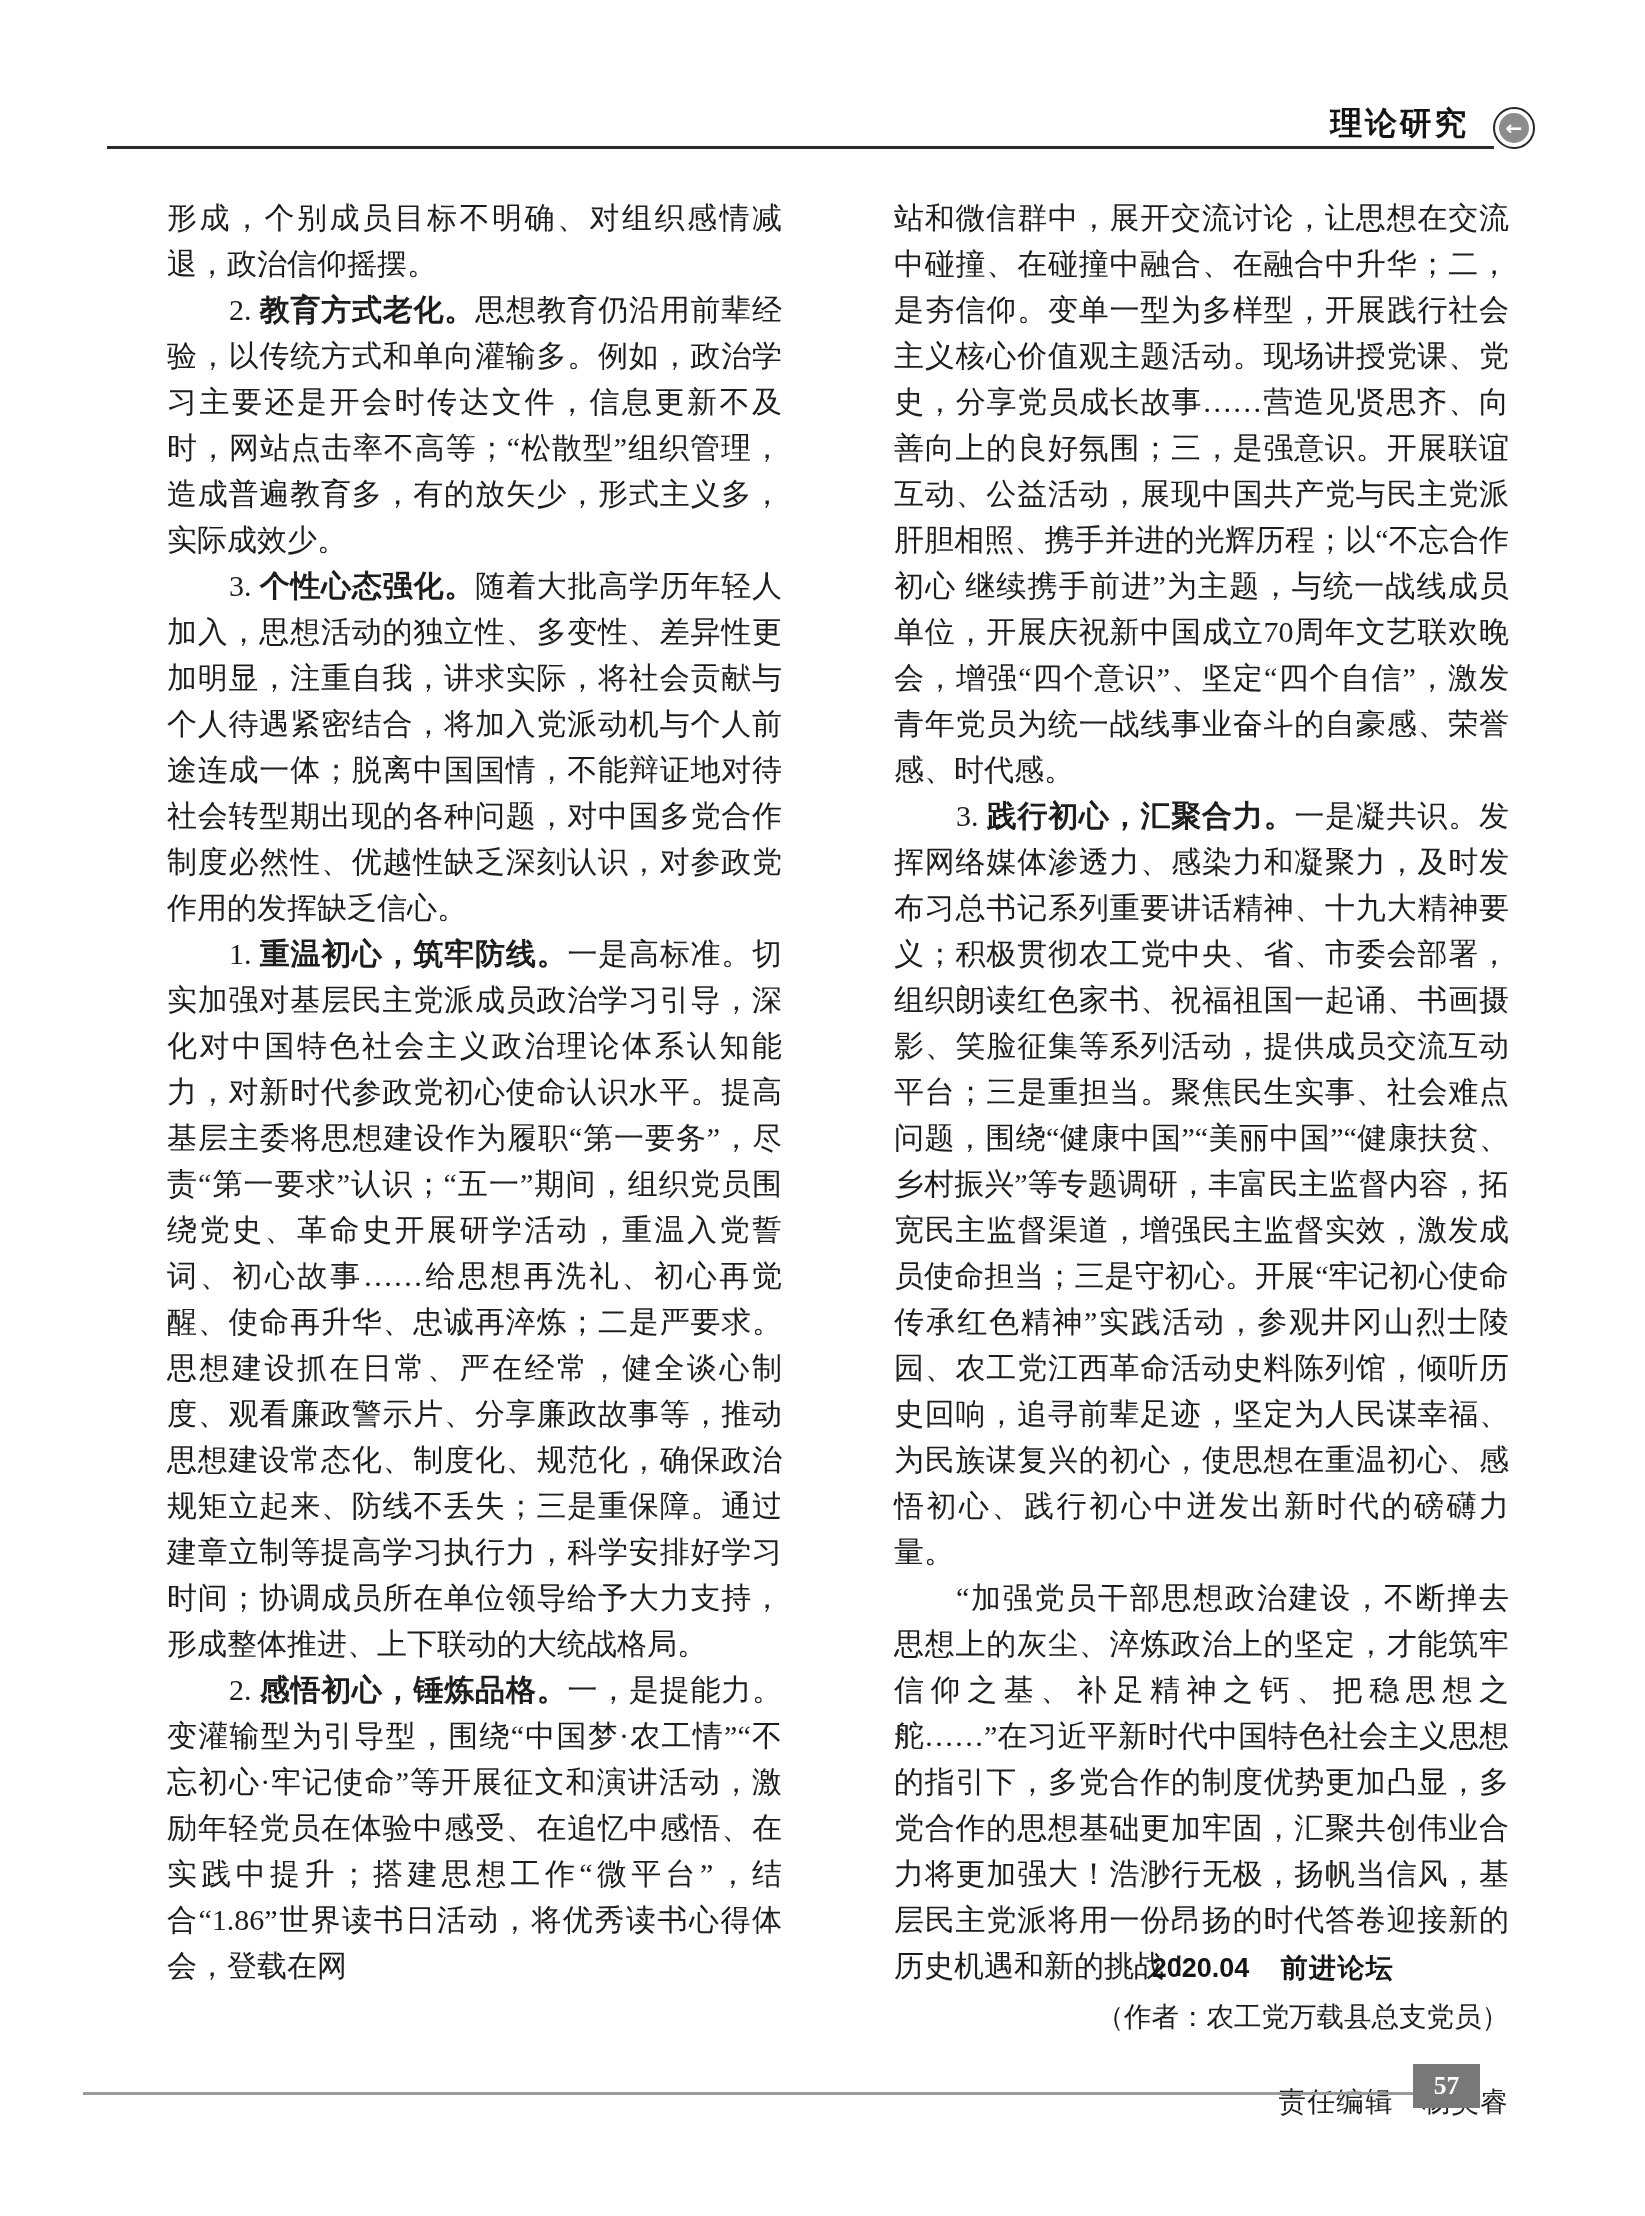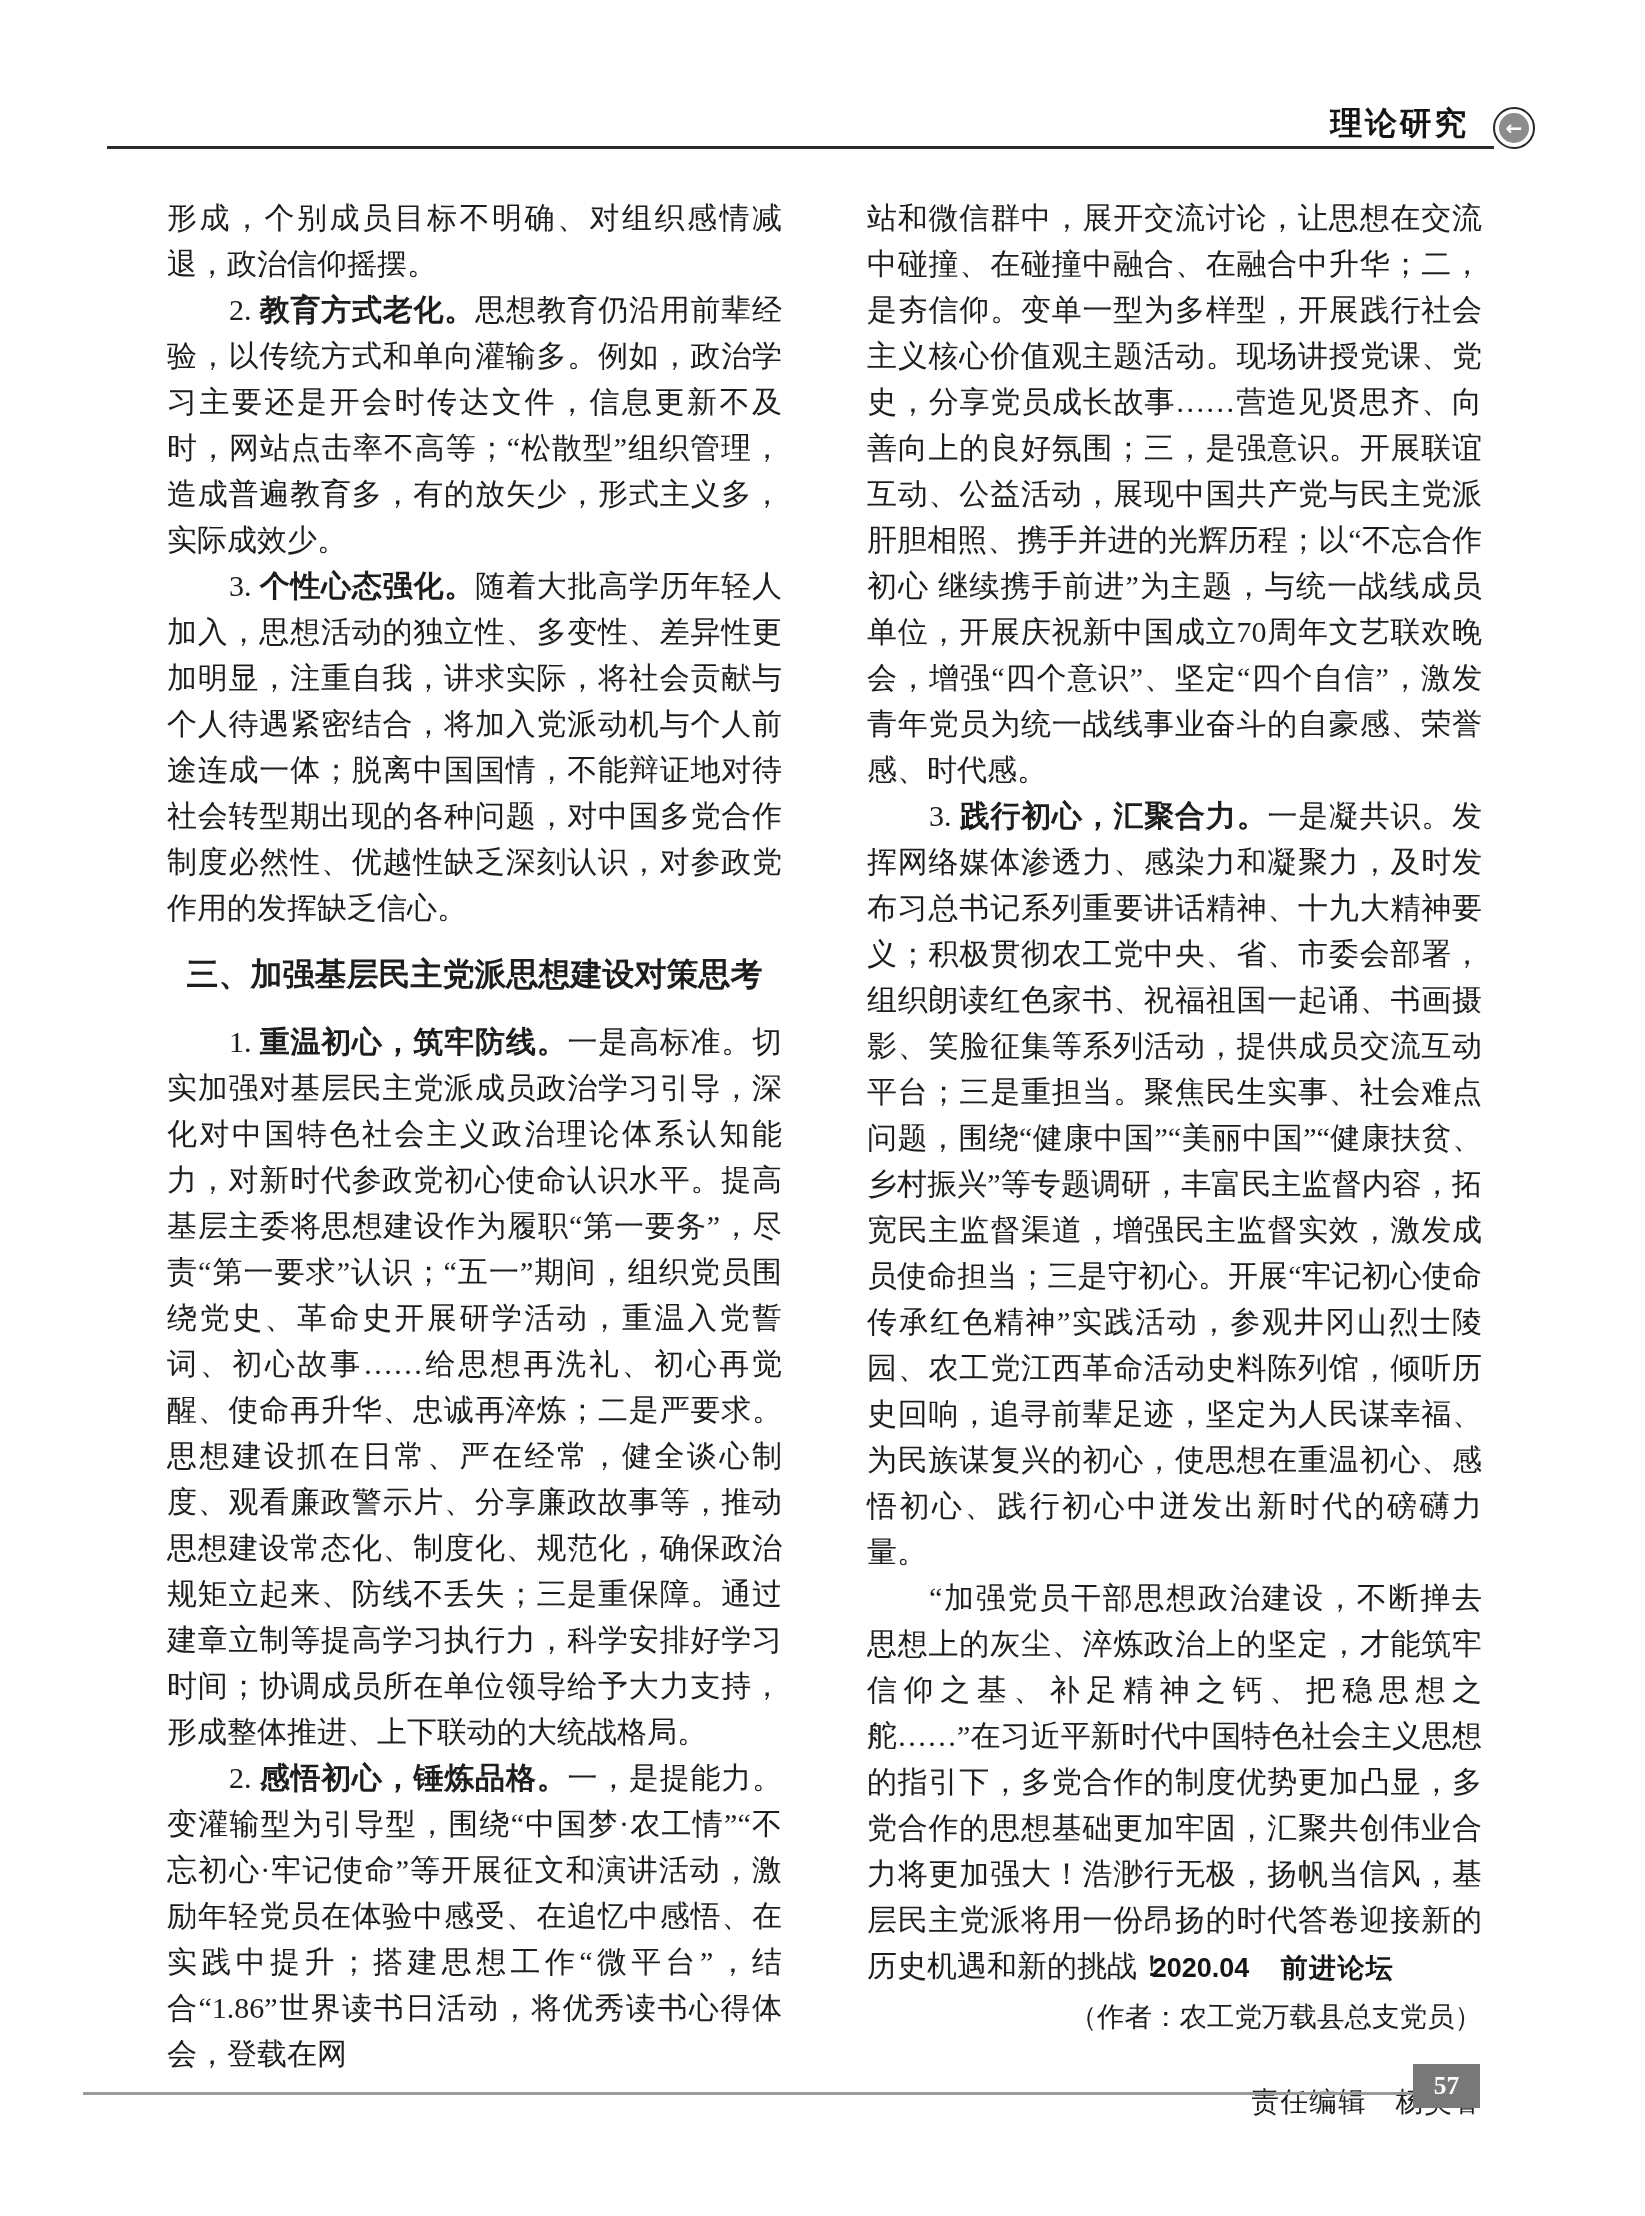--- a/index.html
+++ b/index.html
@@ -21,21 +21,21 @@
     display:flex;align-items:center;justify-content:center;
   }
   .back-icon .inner{
     width:30px;height:30px;border-radius:50%;background:#8c8c8c;color:#ffffff;
     display:flex;align-items:center;justify-content:center;
     font-family:"DejaVu Sans",sans-serif;font-weight:700;font-size:20px;line-height:1;
   }
   
   .columns{
     position:absolute;left:167px;top:195px;width:1306px;
-    display:flex;gap:85px;
+    display:flex;gap:112px;
   }
   .col{width:615px;flex:0 0 615px;font-size:30px;line-height:46px;text-align:justify;}
   .para{margin:0;text-align:justify;}
   .para.indent{text-indent:62px;}
   .bold-run{font-family:"Liberation Sans","DejaVu Sans",sans-serif;font-weight:700;}
   .section-heading{
     margin:20px 0 21.5px;font-family:"Liberation Sans","DejaVu Sans",sans-serif;
     font-weight:700;font-size:32px;line-height:46px;text-align:center;text-indent:0;
   }
   .author-line{
@@ -69,21 +69,20 @@
   <div class="section-label">理论研究</div>
   <div class="back-icon">
     <span class="inner">←</span>
   </div>
 
   <div class="columns">
     <div class="col">
         <p class="para"><span>形成，个别成员目标不明确、对组织感情减退，政治信仰摇摆。</span></p>
         <p class="para indent"><span>2. </span><span class="bold-run">教育方式老化。</span><span>思想教育仍沿用前辈经验，以传统方式和单向灌输多。例如，政治学习主要还是开会时传达文件，信息更新不及时，网站点击率不高等；“松散型”组织管理，造成普遍教育多，有的放矢少，形式主义多，实际成效少。</span></p>
         <p class="para indent"><span>3. </span><span class="bold-run">个性心态强化。</span><span>随着大批高学历年轻人加入，思想活动的独立性、多变性、差异性更加明显，注重自我，讲求实际，将社会贡献与个人待遇紧密结合，将加入党派动机与个人前途连成一体；脱离中国国情，不能辩证地对待社会转型期出现的各种问题，对中国多党合作制度必然性、优越性缺乏深刻认识，对参政党作用的发挥缺乏信心。</span></p>
-        <h2 class="section-heading"><span>三、加强基层民主党派思想建设对策思考</span></h2>
         <p class="para indent"><span>1. </span><span class="bold-run">重温初心，筑牢防线。</span><span>一是高标准。切实加强对基层民主党派成员政治学习引导，深化对中国特色社会主义政治理论体系认知能力，对新时代参政党初心使命认识水平。提高基层主委将思想建设作为履职“第一要务”，尽责“第一要求”认识；“五一”期间，组织党员围绕党史、革命史开展研学活动，重温入党誓词、初心故事……给思想再洗礼、初心再觉醒、使命再升华、忠诚再淬炼；二是严要求。思想建设抓在日常、严在经常，健全谈心制度、观看廉政警示片、分享廉政故事等，推动思想建设常态化、制度化、规范化，确保政治规矩立起来、防线不丢失；三是重保障。通过建章立制等提高学习执行力，科学安排好学习时间；协调成员所在单位领导给予大力支持，形成整体推进、上下联动的大统战格局。</span></p>
         <p class="para indent"><span>2. </span><span class="bold-run">感悟初心，锤炼品格。</span><span>一，是提能力。变灌输型为引导型，围绕“中国梦·农工情”“不忘初心·牢记使命”等开展征文和演讲活动，激励年轻党员在体验中感受、在追忆中感悟、在实践中提升；搭建思想工作“微平台”，结合“1.86”世界读书日活动，将优秀读书心得体会，登载在网</span></p>
       </div>
     <div class="col">
         <p class="para"><span>站和微信群中，展开交流讨论，让思想在交流中碰撞、在碰撞中融合、在融合中升华；二，是夯信仰。变单一型为多样型，开展践行社会主义核心价值观主题活动。现场讲授党课、党史，分享党员成长故事……营造见贤思齐、向善向上的良好氛围；三，是强意识。开展联谊互动、公益活动，展现中国共产党与民主党派肝胆相照、携手并进的光辉历程；以“不忘合作初心 继续携手前进”为主题，与统一战线成员单位，开展庆祝新中国成立70周年文艺联欢晚会，增强“四个意识”、坚定“四个自信”，激发青年党员为统一战线事业奋斗的自豪感、荣誉感、时代感。</span></p>
         <p class="para indent"><span>3. </span><span class="bold-run">践行初心，汇聚合力。</span><span>一是凝共识。发挥网络媒体渗透力、感染力和凝聚力，及时发布习总书记系列重要讲话精神、十九大精神要义；积极贯彻农工党中央、省、市委会部署，组织朗读红色家书、祝福祖国一起诵、书画摄影、笑脸征集等系列活动，提供成员交流互动平台；三是重担当。聚焦民生实事、社会难点问题，围绕“健康中国”“美丽中国”“健康扶贫、乡村振兴”等专题调研，丰富民主监督内容，拓宽民主监督渠道，增强民主监督实效，激发成员使命担当；三是守初心。开展“牢记初心使命 传承红色精神”实践活动，参观井冈山烈士陵园、农工党江西革命活动史料陈列馆，倾听历史回响，追寻前辈足迹，坚定为人民谋幸福、为民族谋复兴的初心，使思想在重温初心、感悟初心、践行初心中迸发出新时代的磅礴力量。</span></p>
         <p class="para indent"><span>“加强党员干部思想政治建设，不断掸去思想上的灰尘、淬炼政治上的坚定，才能筑牢信仰之基、补足精神之钙、把稳思想之舵……”在习近平新时代中国特色社会主义思想的指引下，多党合作的制度优势更加凸显，多党合作的思想基础更加牢固，汇聚共创伟业合力将更加强大！浩渺行无极，扬帆当信风，基层民主党派将用一份昂扬的时代答卷迎接新的历史机遇和新的挑战！</span></p>
         <div class="author-line"><span>（作者：农工党万载县总支党员）</span></div>
         <div class="editor-line"><span>责任编辑　杨昊睿</span></div>
       </div>

